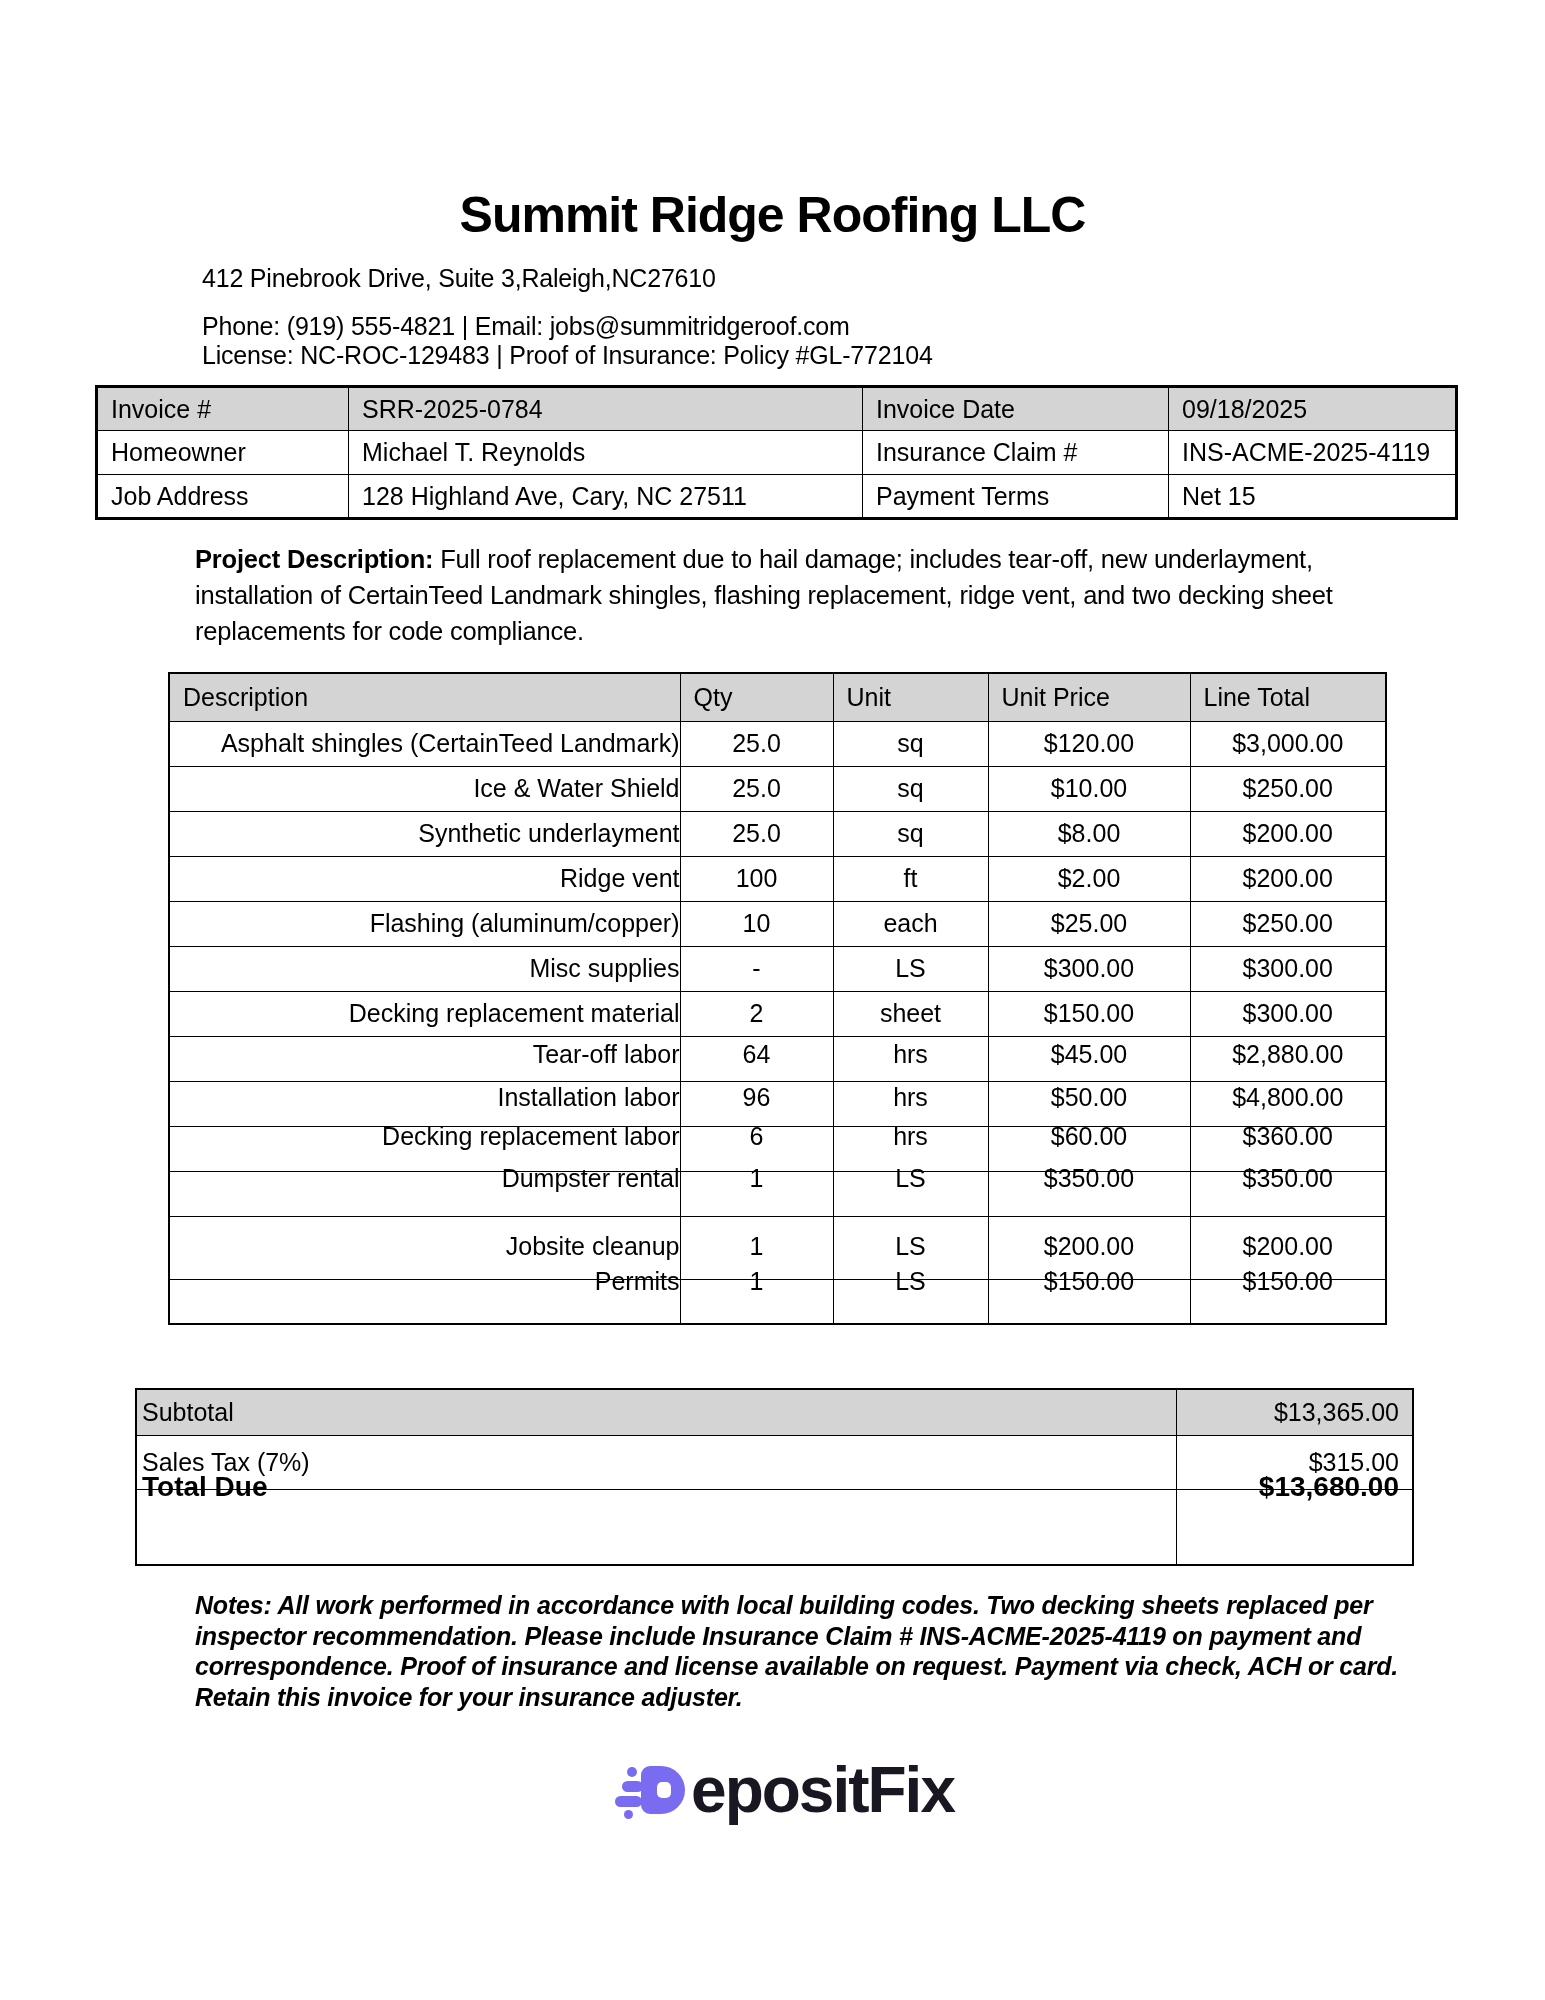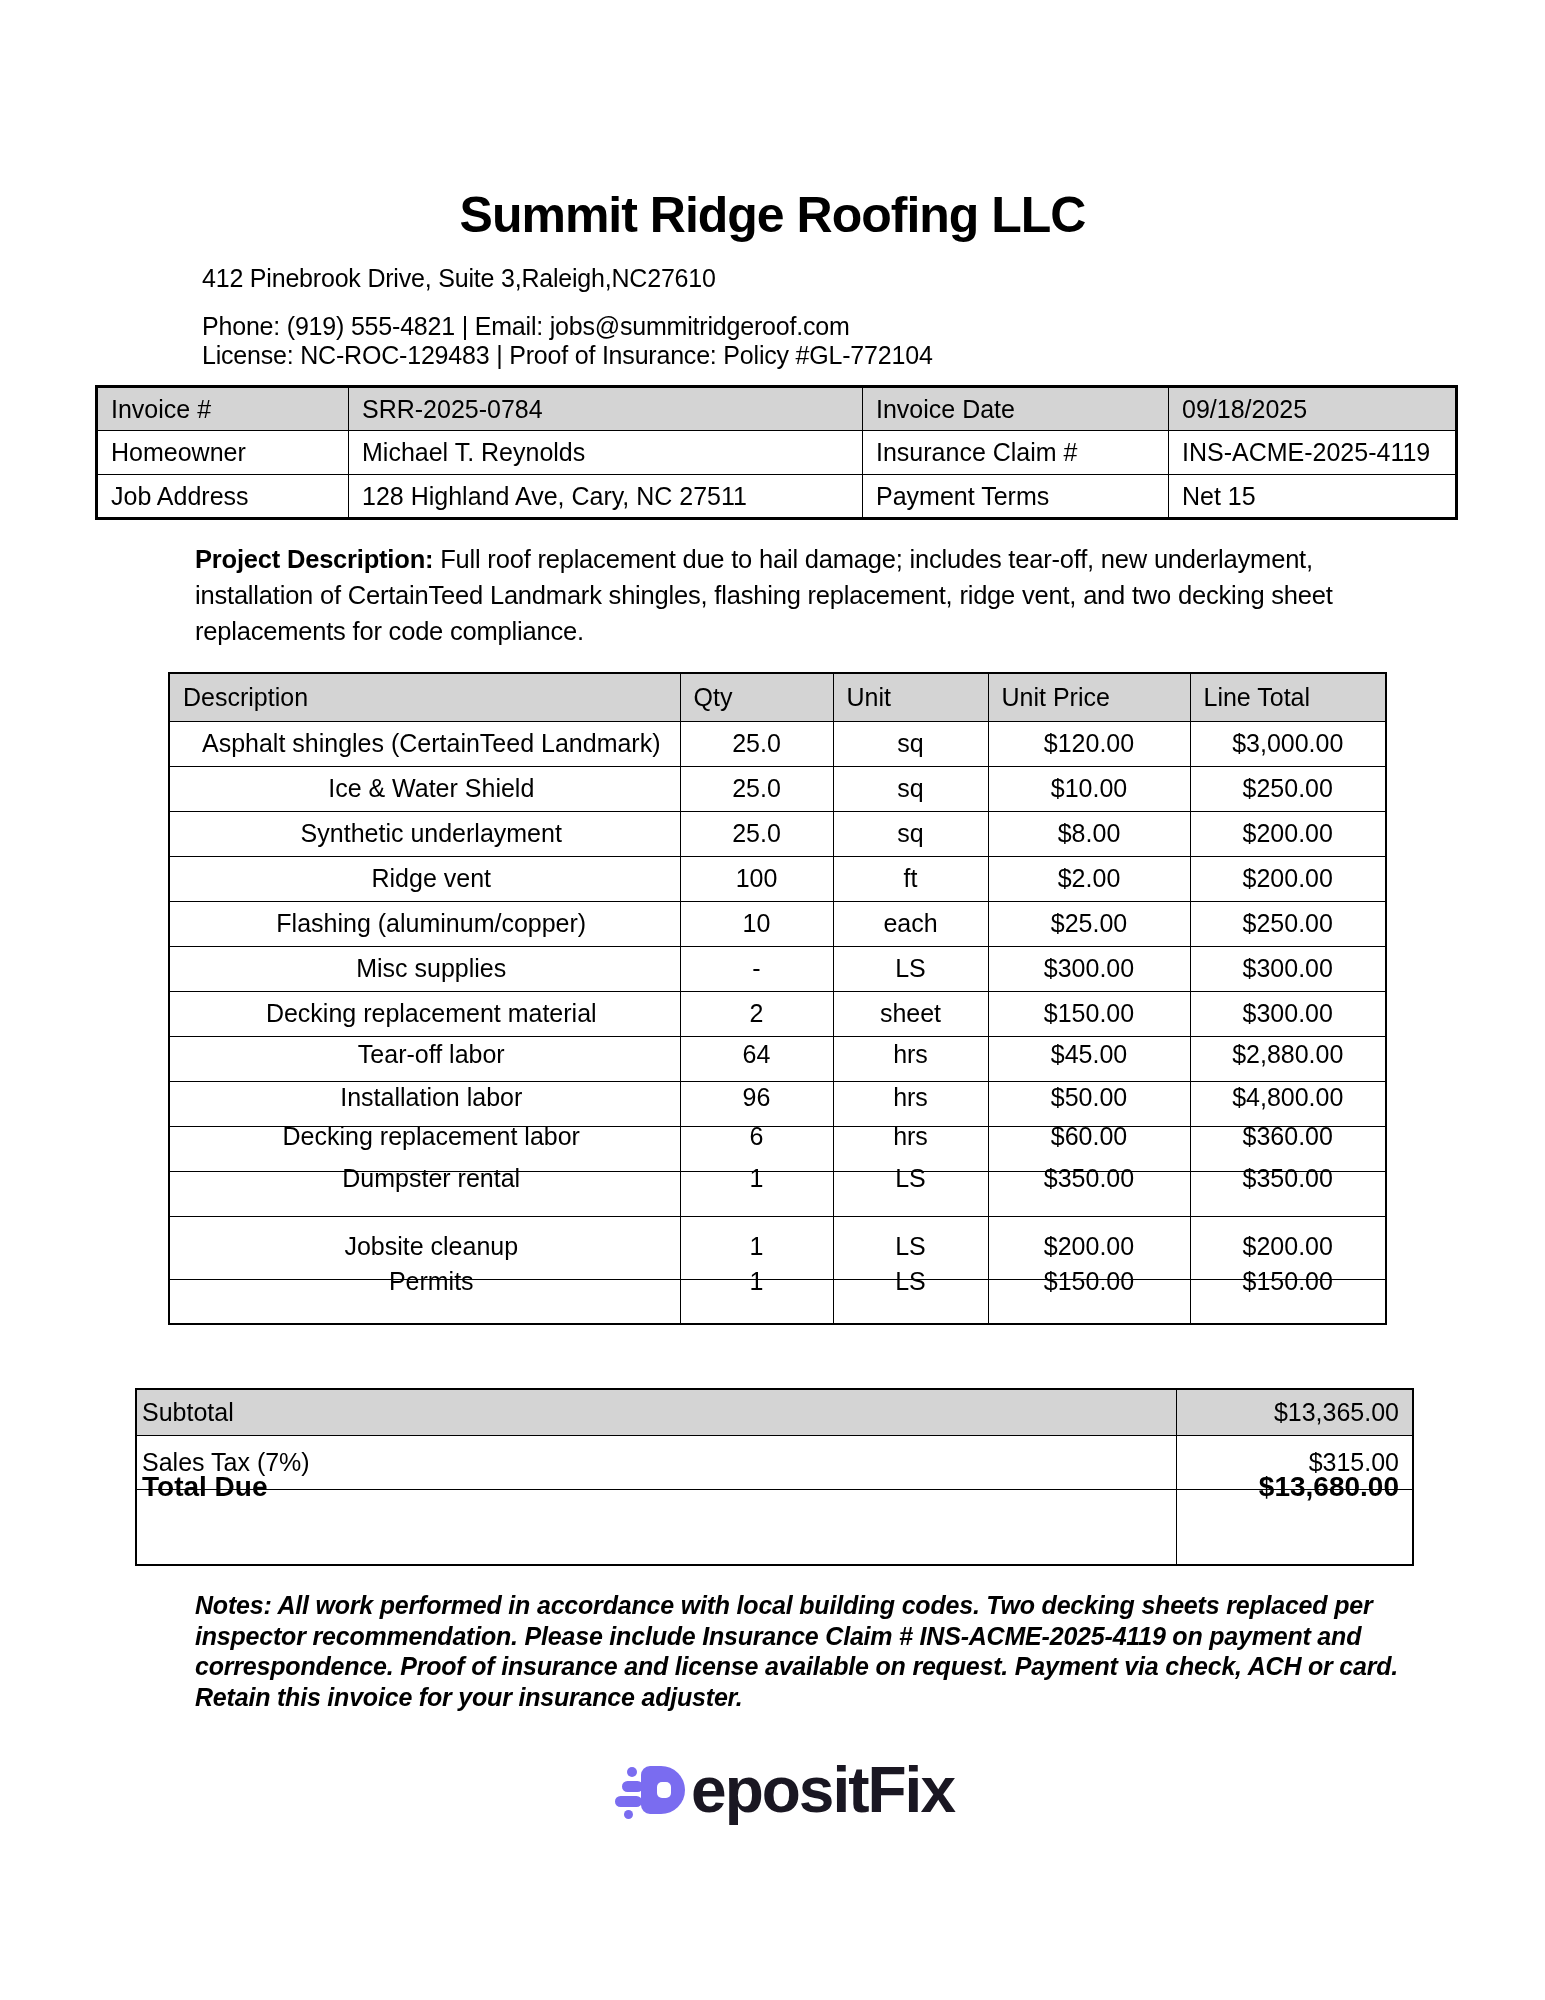--- a/index.html
+++ b/index.html
@@ -43,21 +43,21 @@
     table-layout:fixed; border:2px solid #000;
   }
   .items-table th, .items-table td {
     border:1.5px solid #000; font-size:25px; overflow:visible; white-space:nowrap;
   }
   .items-table th {
     background:#d4d4d4; height:48px; font-weight:normal;
     text-align:left; padding-left:13px; vertical-align:middle;
   }
   .items-table td { height:45px; text-align:center; vertical-align:middle; }
-  .items-table td.cell-desc { text-align:center; padding-left:13px; }
+  .items-table td.cell-desc { text-align:right; padding-left:13px; }
   .it-c1{width:511px}.it-c2{width:153px}.it-c3{width:155px}.it-c4{width:202px}.it-c5{width:196px}
   .cv { position:relative; display:inline-block; }
   
   .items-table tbody tr:nth-child(8)  .cv { top:-4px; }
   .items-table tbody tr:nth-child(9)  .cv { top:-6px; }
   .items-table tbody tr:nth-child(10) .cv { top:-12px; }
   .items-table tbody tr:nth-child(11) .cv { top:-15px; }
   .items-table tbody tr:nth-child(12) .cv { top:-18px;margin-top:33px; }
   .items-table tbody tr:nth-child(13) .cv { top:-20px; }
   .items-table tbody tr:nth-child(14) .cv { top:-22px; }

